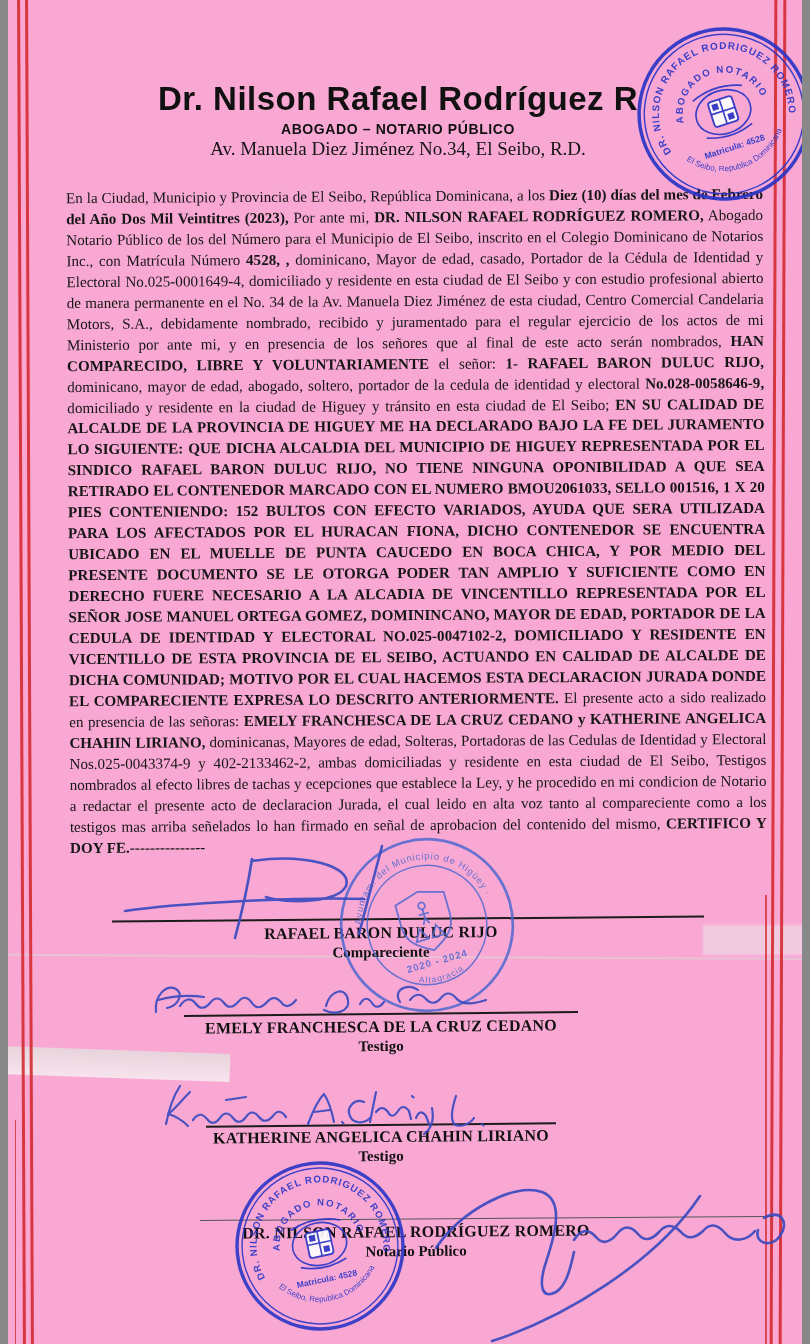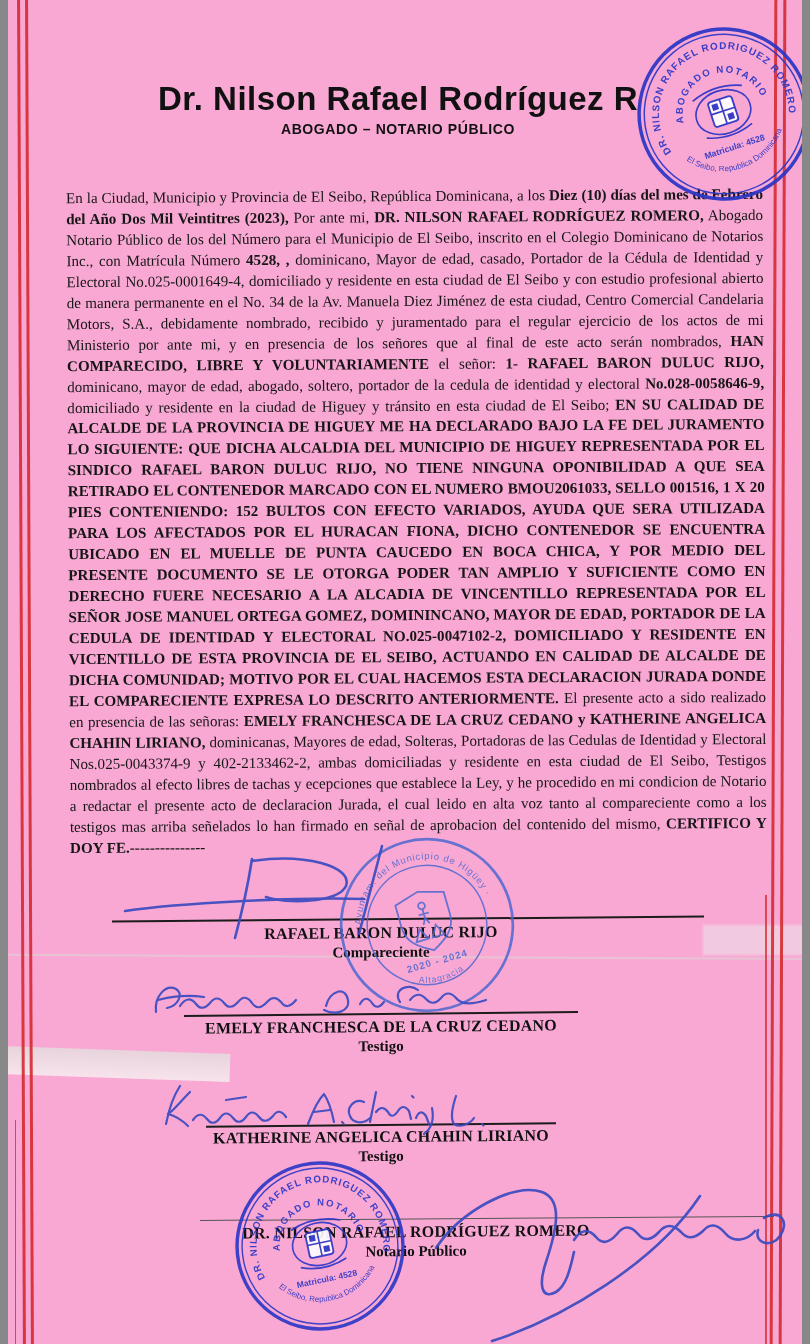--- a/index.html
+++ b/index.html
@@ -54,20 +54,21 @@
   </div>
   <div>
     <div class="redline" style="left:764px;transform:rotate(0.2deg);"></div>
     <div class="redline" style="left:772.5px;transform:rotate(0.2deg);"></div>
     <div class="redline thin" style="left:757px;top:895px;height:455px;"></div>
   </div>
 
   <div class="hdr">
     <div class="hdr-name">Dr. Nilson Rafael Rodríguez R</div>
     <div class="hdr-sub">ABOGADO – NOTARIO PÚBLICO</div>
+    <div class="hdr-addr">Av. Manuela Diez Jiménez No.34, El Seibo, R.D.</div>
   </div>
 
   <div class="body-text"><span>En la Ciudad, Municipio y Provincia de El Seibo, República Dominicana, a los </span><span class="seg-b">Diez (10) días del mes de Febrero del Año Dos Mil Veintitres (2023),</span><span> Por ante mi, </span><span class="seg-b">DR. NILSON RAFAEL RODRÍGUEZ ROMERO,</span><span> Abogado Notario Público de los del Número para el Municipio de El Seibo, inscrito en el Colegio Dominicano de Notarios Inc., con Matrícula Número </span><span class="seg-b">4528, ,</span><span> dominicano, Mayor de edad, casado, Portador de la Cédula de Identidad y Electoral No.025-0001649-4, domiciliado y residente en  esta ciudad de El Seibo y con estudio profesional abierto de manera permanente en el No. 34 de la Av. Manuela Diez Jiménez de esta ciudad, Centro Comercial Candelaria Motors, S.A., debidamente nombrado, recibido y juramentado para el regular ejercicio de los actos de mi Ministerio por ante mi, y en presencia de los señores que al final de este acto serán nombrados, </span><span class="seg-b">HAN COMPARECIDO, LIBRE Y VOLUNTARIAMENTE</span><span> el señor: </span><span class="seg-b">1- RAFAEL BARON DULUC RIJO,</span><span> dominicano, mayor de edad, abogado, soltero, portador de la cedula de identidad y electoral </span><span class="seg-b">No.028-0058646-9,</span><span> domiciliado y residente en  la ciudad de Higuey y tránsito en esta ciudad de El Seibo; </span><span class="seg-b">EN SU CALIDAD DE ALCALDE  DE LA PROVINCIA DE HIGUEY ME HA DECLARADO BAJO LA FE DEL JURAMENTO LO SIGUIENTE: QUE DICHA ALCALDIA DEL MUNICIPIO DE HIGUEY REPRESENTADA POR EL SINDICO RAFAEL BARON DULUC RIJO, NO TIENE NINGUNA OPONIBILIDAD A QUE SEA RETIRADO EL CONTENEDOR MARCADO CON EL NUMERO BMOU2061033, SELLO 001516, 1 X 20 PIES CONTENIENDO: 152 BULTOS CON EFECTO VARIADOS,  AYUDA QUE SERA UTILIZADA PARA LOS AFECTADOS POR EL HURACAN FIONA, DICHO CONTENEDOR SE ENCUENTRA UBICADO EN EL MUELLE DE PUNTA CAUCEDO EN BOCA CHICA, Y POR MEDIO DEL PRESENTE DOCUMENTO SE LE OTORGA PODER TAN AMPLIO Y SUFICIENTE COMO EN DERECHO FUERE NECESARIO A  LA ALCADIA DE VINCENTILLO REPRESENTADA POR EL SEÑOR JOSE MANUEL ORTEGA GOMEZ, DOMININCANO, MAYOR DE EDAD, PORTADOR DE LA CEDULA DE IDENTIDAD Y ELECTORAL NO.025-0047102-2, DOMICILIADO Y RESIDENTE EN VICENTILLO DE ESTA PROVINCIA DE EL SEIBO, ACTUANDO EN CALIDAD DE ALCALDE DE DICHA COMUNIDAD; MOTIVO POR EL CUAL HACEMOS ESTA DECLARACION JURADA DONDE EL COMPARECIENTE EXPRESA LO DESCRITO ANTERIORMENTE.</span><span> El presente acto a sido realizado en presencia de las señoras:  </span><span class="seg-b">EMELY FRANCHESCA DE LA CRUZ CEDANO y KATHERINE ANGELICA CHAHIN LIRIANO,</span><span> dominicanas, Mayores de edad, Solteras, Portadoras de las Cedulas de Identidad y Electoral Nos.025-0043374-9 y 402-2133462-2, ambas domiciliadas y residente en esta ciudad de El Seibo, Testigos nombrados al efecto libres de tachas y ecepciones que establece la Ley, y he procedido en mi condicion de Notario a redactar el presente acto de declaracion Jurada, el cual leido en alta voz tanto al compareciente como a los testigos mas arriba señelados lo han firmado en señal de aprobacion del contenido del mismo, </span><span class="seg-b">CERTIFICO Y DOY FE.---------------</span></div>
 
   <div class="sigline" style="left:104px;top:918px;width:592px;transform:rotate(-0.5deg);"></div>
   <div class="sigline" style="left:176px;top:1013px;width:394px;transform:rotate(-0.6deg);"></div>
   <div class="sigline" style="left:198px;top:1124px;width:350px;transform:rotate(-0.6deg);"></div>
   <div class="sigline thin" style="left:192px;top:1218px;width:574px;transform:rotate(-0.4deg);"></div>
 
   <div class="sigblock" style="top:924px;">

